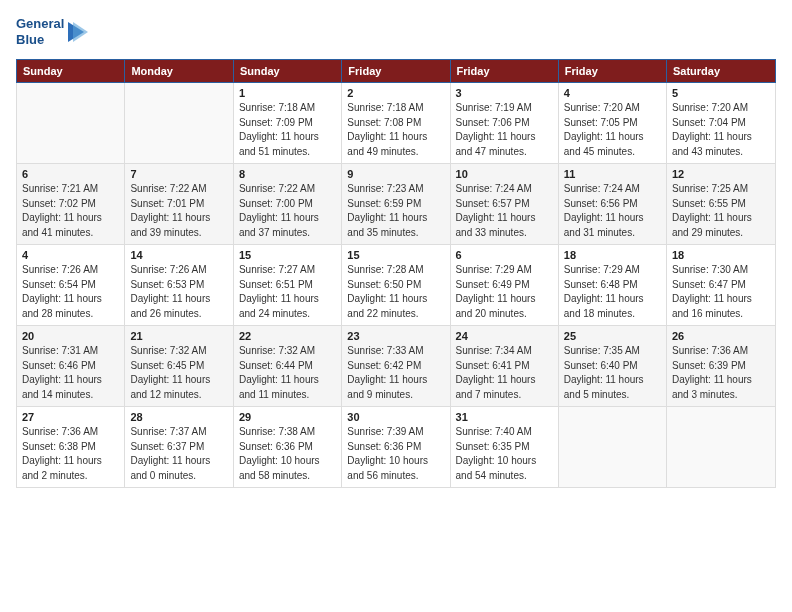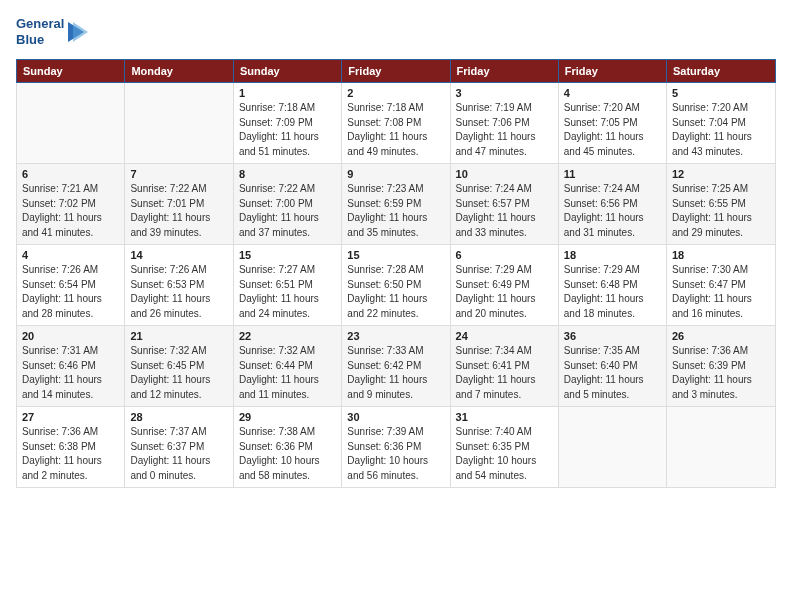--- a/index.html
+++ b/index.html
@@ -219,21 +219,21 @@
           </td>
           <td>
             <span class="day-num">23</span>
             <div class="day-detail">Sunrise: 7:33 AM<br>Sunset: 6:42 PM<br>Daylight: 11 hours<br>and 9 minutes.</div>
           </td>
           <td>
             <span class="day-num">24</span>
             <div class="day-detail">Sunrise: 7:34 AM<br>Sunset: 6:41 PM<br>Daylight: 11 hours<br>and 7 minutes.</div>
           </td>
           <td>
-            <span class="day-num">36</span>
+            <span class="day-num">25</span>
             <div class="day-detail">Sunrise: 7:35 AM<br>Sunset: 6:40 PM<br>Daylight: 11 hours<br>and 5 minutes.</div>
           </td>
           <td>
             <span class="day-num">26</span>
             <div class="day-detail">Sunrise: 7:36 AM<br>Sunset: 6:39 PM<br>Daylight: 11 hours<br>and 3 minutes.</div>
           </td>
         </tr>
         <tr>
           <td>
             <span class="day-num">27</span>

